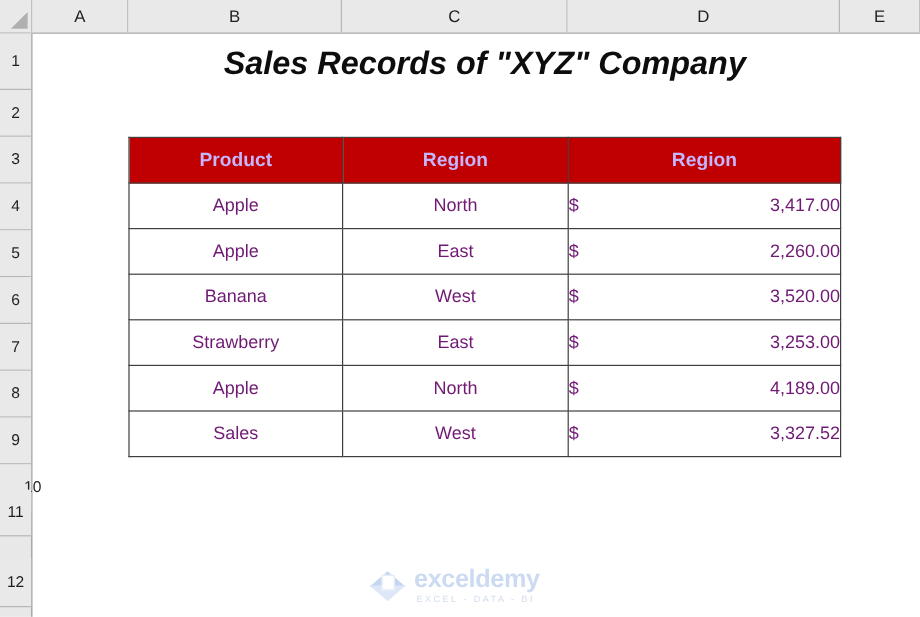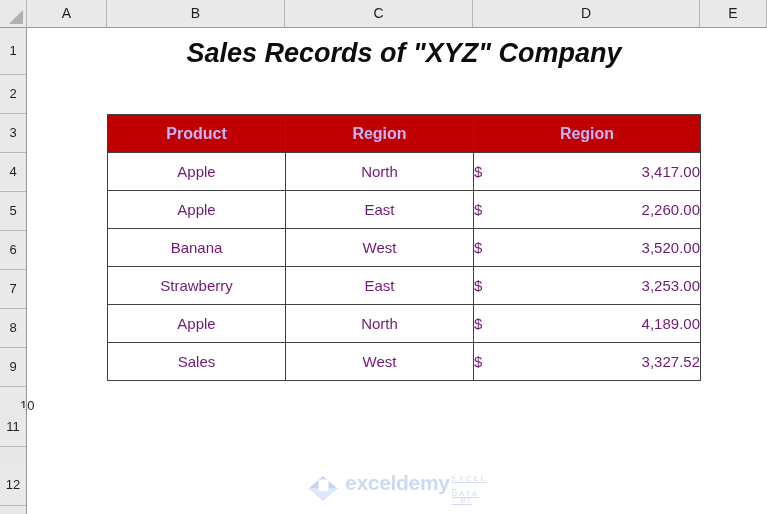--- a/index.html
+++ b/index.html
@@ -184,39 +184,38 @@
   #watermark .logo-cube .inner {
     position: absolute;
     left: 11px; top: 8px;
     width: 11px; height: 13px;
     background: #ffffff;
     border: 1px solid #e3ecfa;
     box-sizing: border-box;
   }
   #watermark .wm-text {
     display: flex;
-    flex-direction: row;
+    flex-direction: column;
     justify-content: center;
     line-height: 1;
   }
   #watermark .wm-name {
     font-size: 21px;
     font-weight: bold;
     color: #ccdaf2;
     font-family: "Liberation Sans", sans-serif;
     letter-spacing: -0.3px;
   }
   #watermark .wm-tag {
     font-size: 7.5px;
     color: #d2dcee;
     letter-spacing: 2.1px;
     font-family: "Liberation Sans", sans-serif;
     margin-top: 3px;
     margin-left: 2px;
-    text-decoration: underline;
   }
 </style>
 </head>
 <body>
 
 <div id="sheet">
 
   <div id="col-header-strip">
     <div id="select-all-corner">
       <div class="tri"></div>

